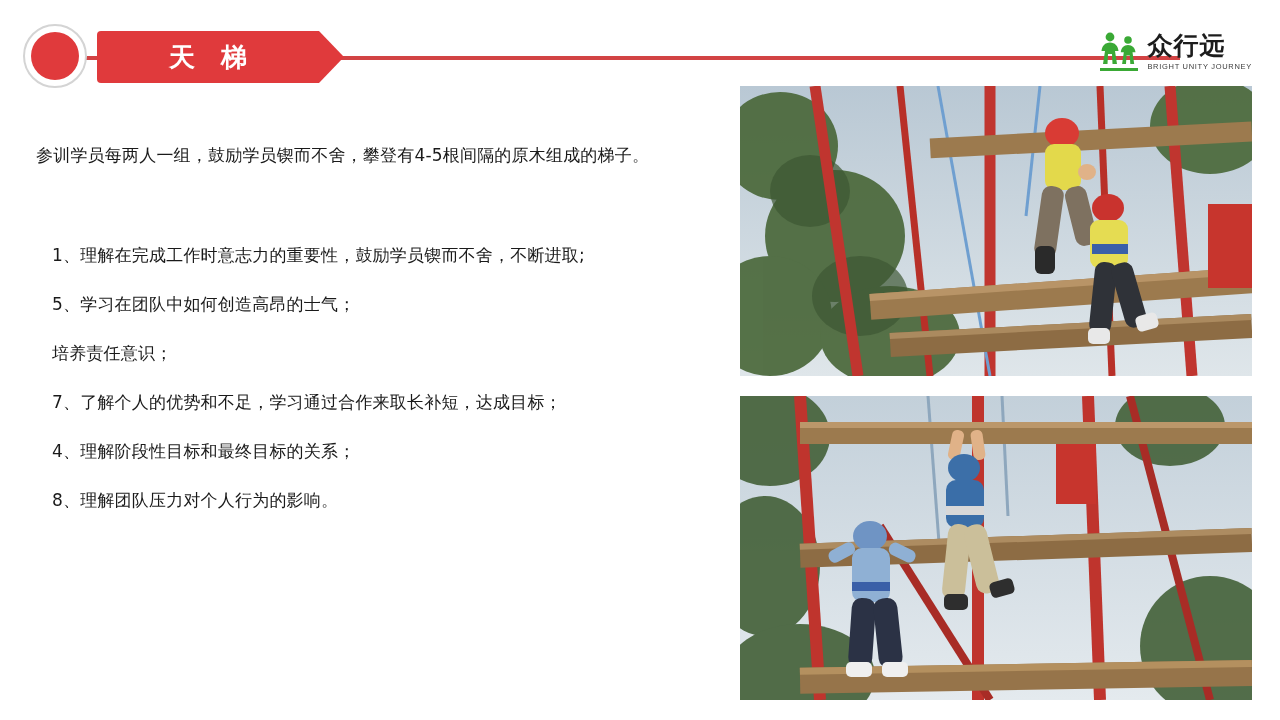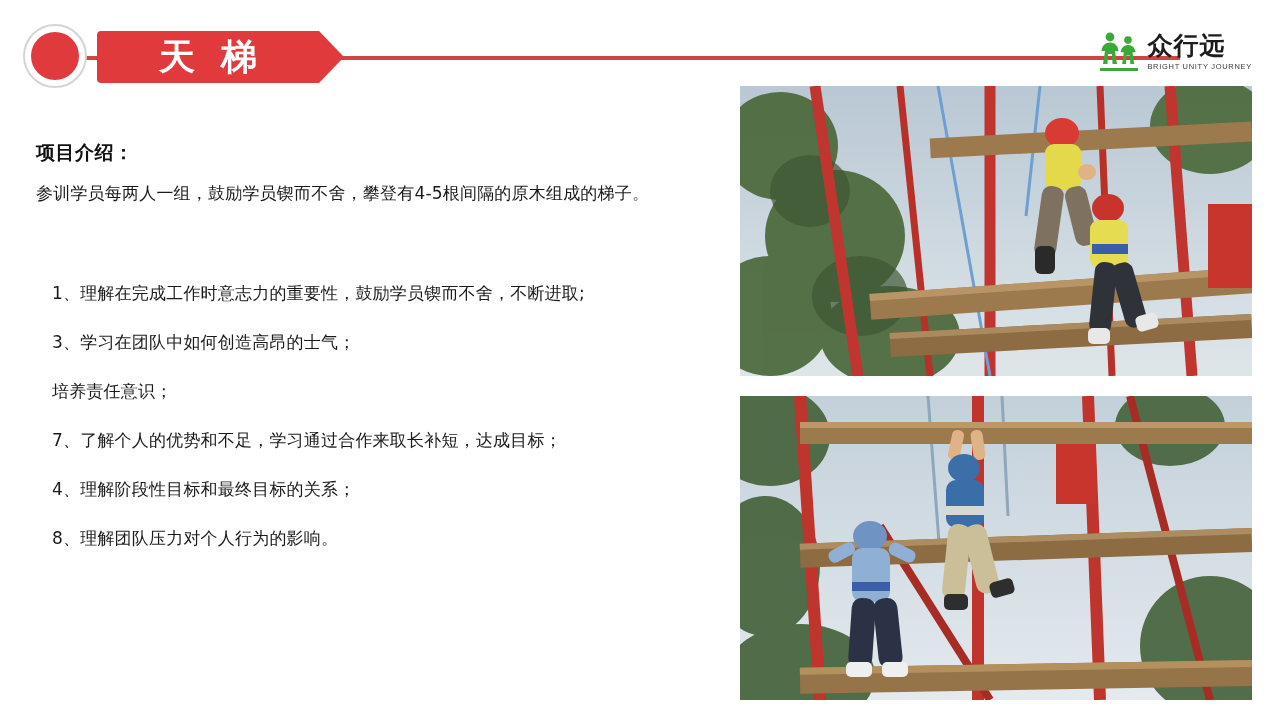--- a/index.html
+++ b/index.html
@@ -53,21 +53,21 @@
   }
   .title-text {
     position: absolute;
     left: 0;
     top: 0;
     width: 222px;
     height: 52px;
     line-height: 52px;
     text-align: center;
     color: #ffffff;
-    font-size: 36px;
+    font-size: 26px;
     font-weight: bold;
     letter-spacing: 26px;
     text-indent: 26px;
     font-family: "DejaVu Sans", sans-serif;
   }
   .bullet-ring {
     position: absolute;
     left: 23px;
     top: 24px;
     width: 64px;
@@ -206,27 +206,26 @@
       </svg>
     </div>
     <div class="logo-texts">
       <div class="logo-cn">众行远</div>
       <div class="logo-en">BRIGHT UNITY JOURNEY</div>
     </div>
   </div>
 </div>
 
 <div class="content">
-  <h2 class="section-heading">项目介绍：</h2>
   <p class="para">参训学员每两人一组，鼓励学员锲而不舍，攀登有4-5根间隔的原木组成的梯子。</p>
 
   <div class="gap"></div>
 
   <p class="goal-line">1、理解在完成工作时意志力的重要性，鼓励学员锲而不舍，不断进取;</p>
-  <p class="goal-line">3、学习在团队中如何创造高昂的士气；</p>
+  <p class="goal-line">5、学习在团队中如何创造高昂的士气；</p>
   <p class="goal-line">培养责任意识；</p>
   <p class="goal-line">7、了解个人的优势和不足，学习通过合作来取长补短，达成目标；</p>
   <p class="goal-line">4、理解阶段性目标和最终目标的关系；</p>
   <p class="goal-line">8、理解团队压力对个人行为的影响。</p>
 </div>
 
 <div class="photo" id="photo-top">
   <svg viewBox="0 0 512 290" xmlns="http://www.w3.org/2000/svg">
     <defs>
       <linearGradient id="sky1" x1="0" y1="0" x2="0" y2="1">

